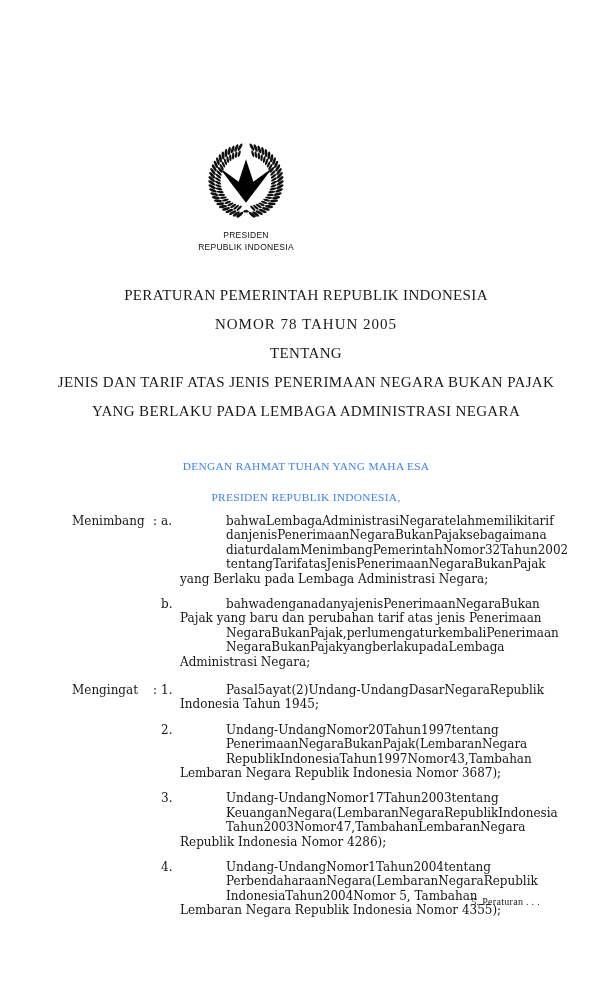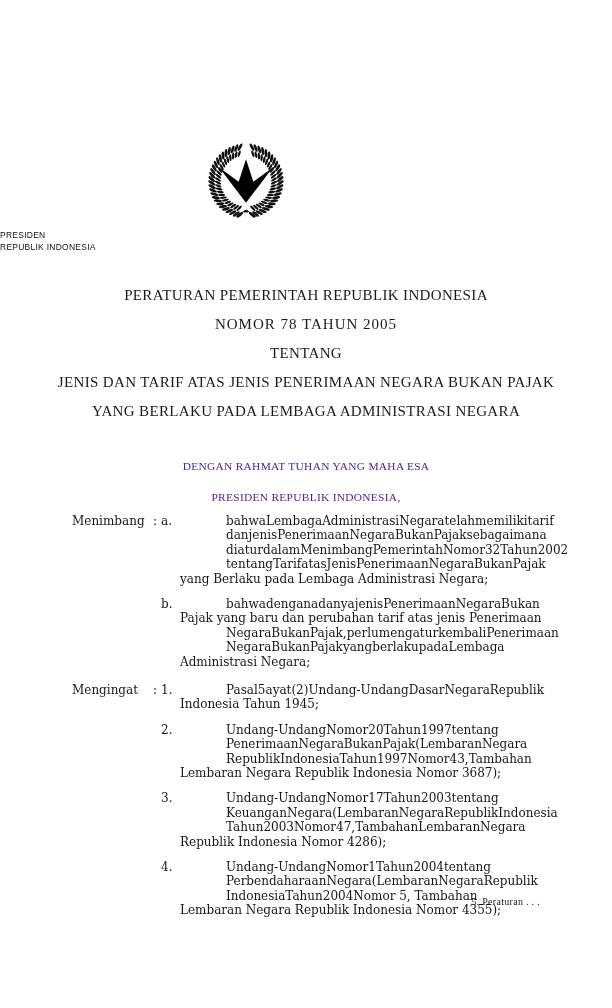--- a/index.html
+++ b/index.html
@@ -25,21 +25,21 @@
     height: 1008px;
     background: #ffffff;
   }
 
   
   .emblem-block {
     position: absolute;
     left: 0;
     top: 142px;
     width: 492px;
-    text-align: left;
+    text-align: center;
   }
   .emblem {
     width: 78px;
     height: 78px;
     margin: 0 auto;
     display: block;
   }
   .emblem-caption {
     margin-top: 10px;
     font-family: "Liberation Sans", "DejaVu Sans", sans-serif;
@@ -71,21 +71,21 @@
   .title-line.last { margin-bottom: 0; }
 
   
   .preamble {
     position: absolute;
     left: 36px;
     top: 459px;
     width: 540px;
     text-align: center;
     font-family: "Liberation Serif", "DejaVu Serif", serif;
-    color: #4c1d95;
+    color: #3b82f6;
   }
   .preamble-line {
     font-size: 11.4px;
     letter-spacing: 0.3px;
     line-height: 14px;
     margin-bottom: 17px;
     white-space: nowrap;
   }
   .preamble-line.last { margin-bottom: 0; }
 

